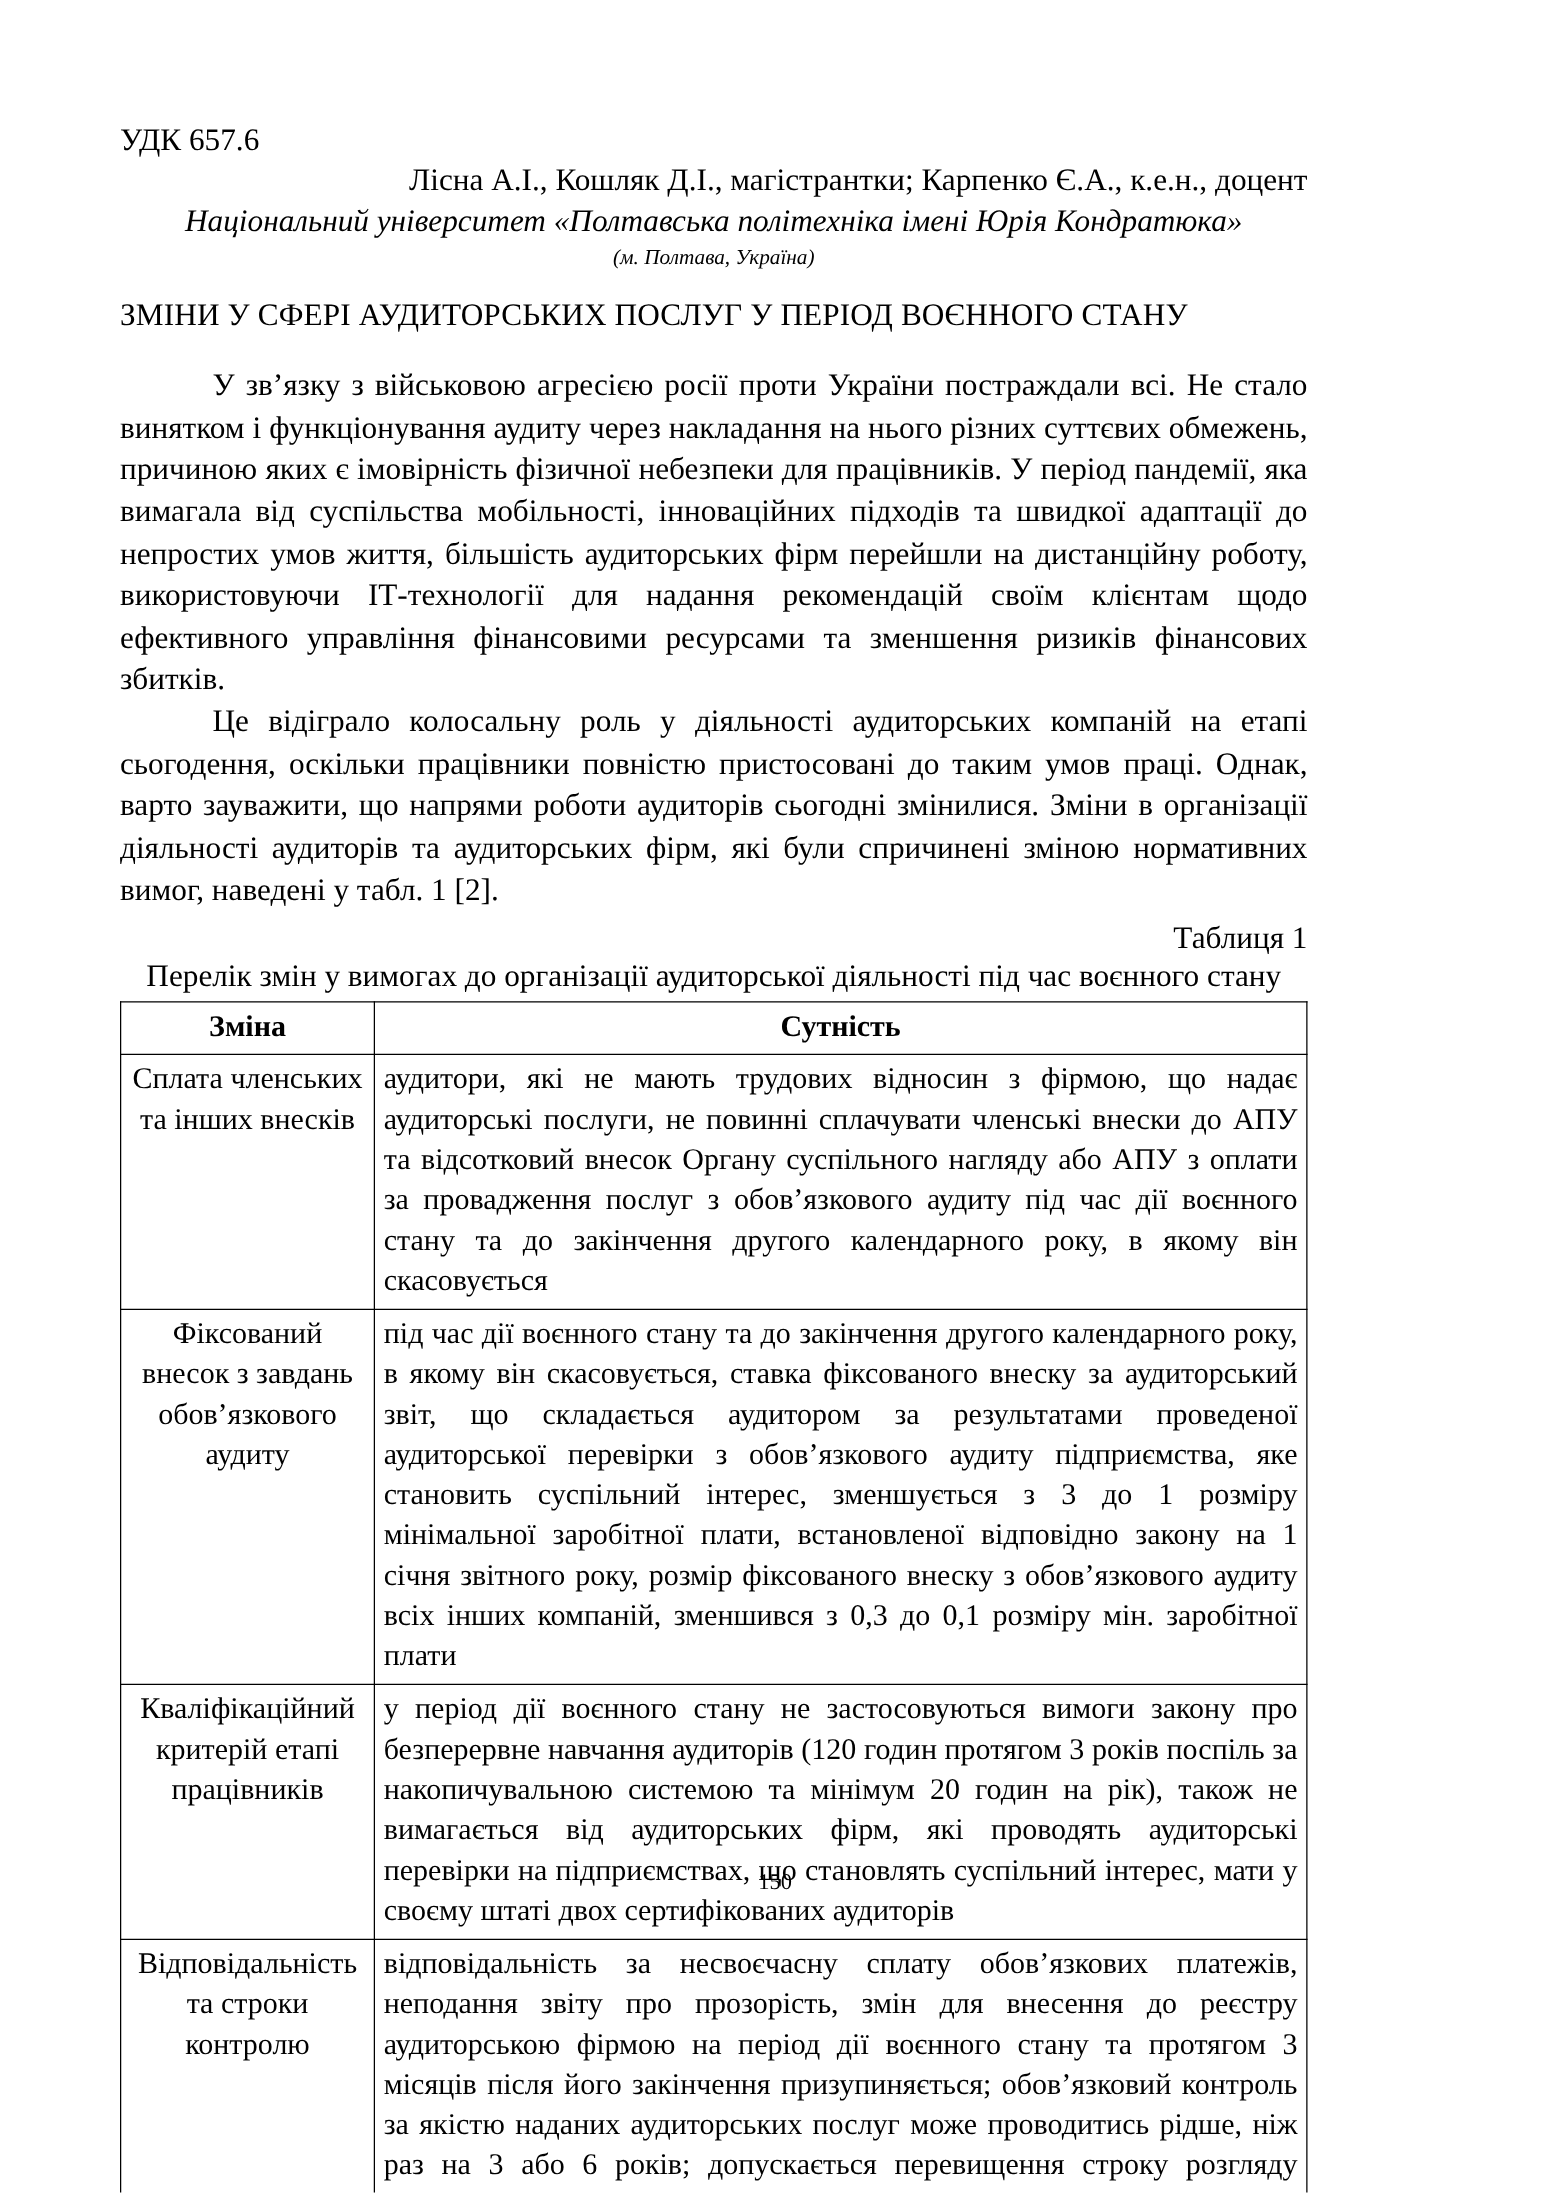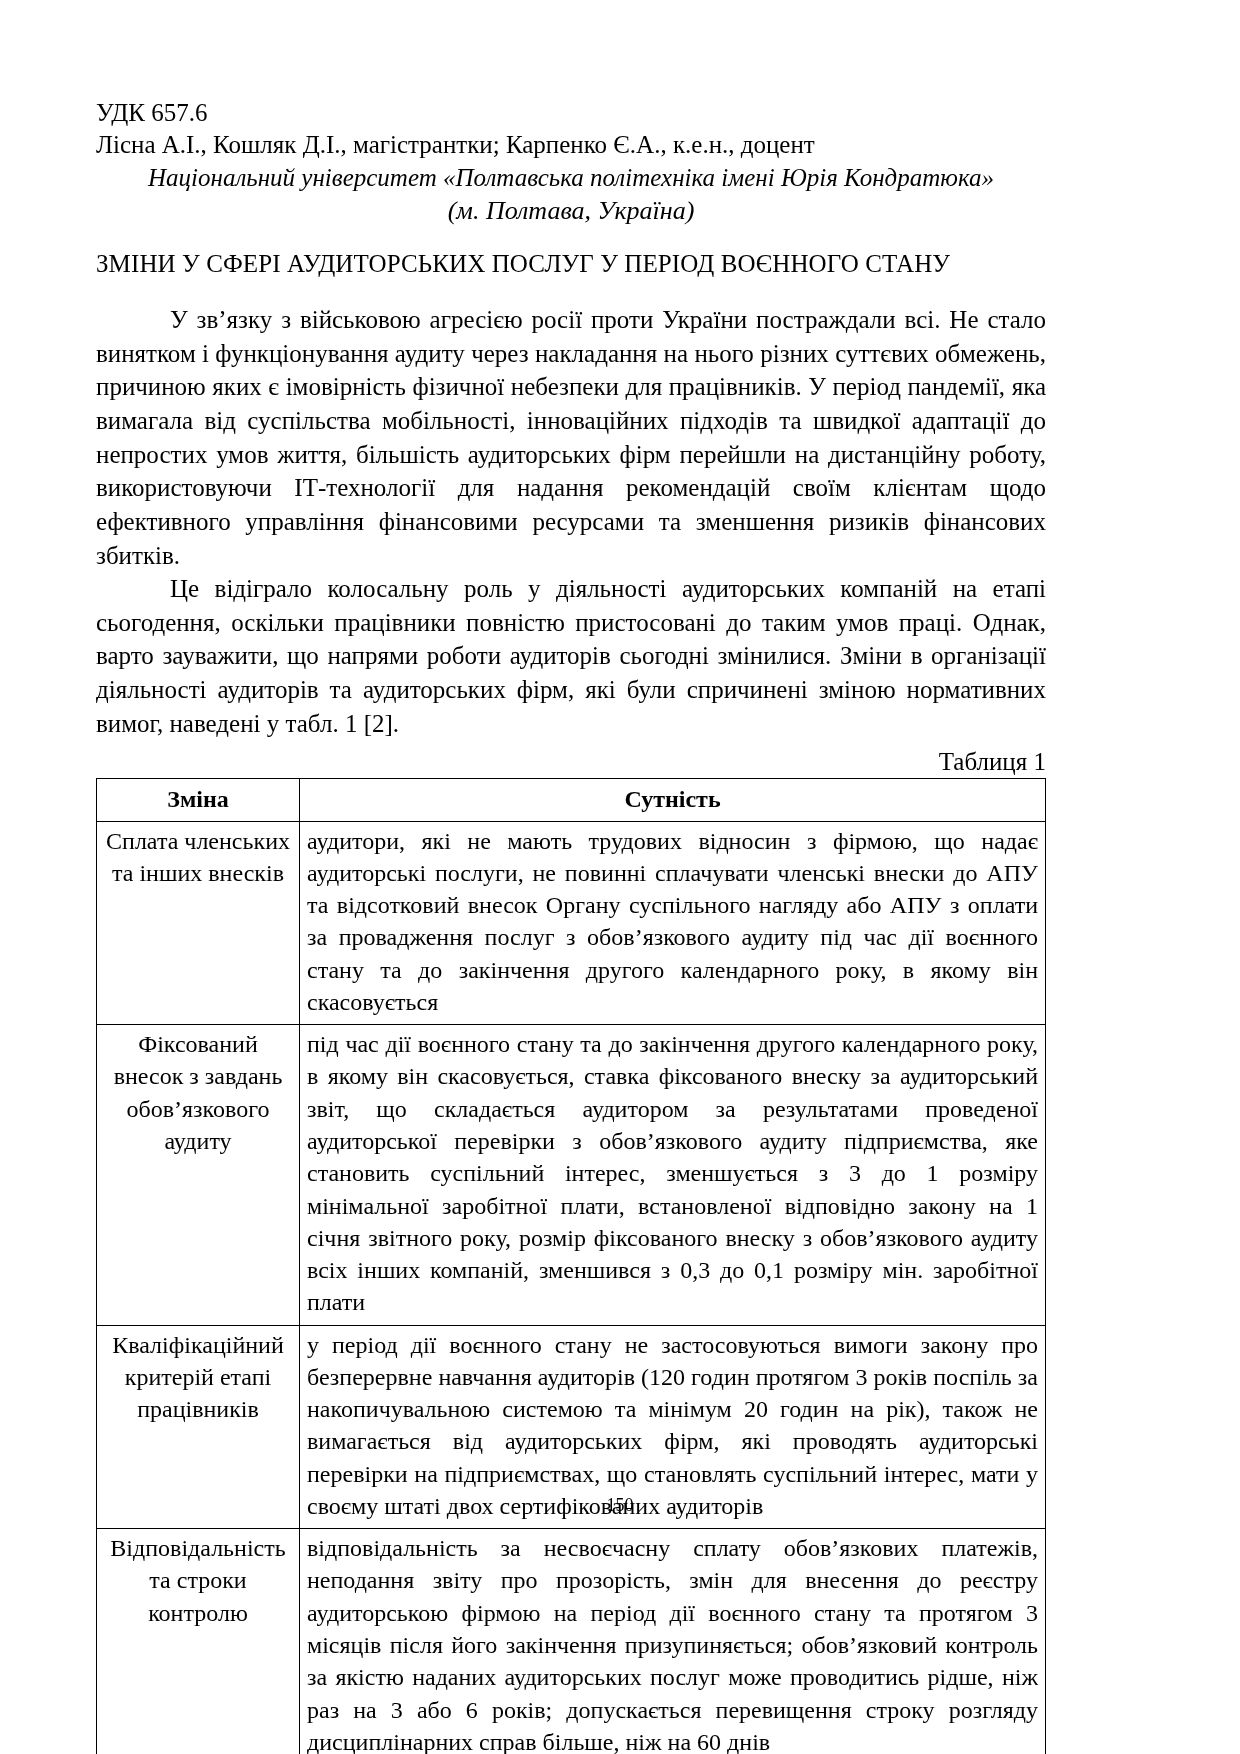--- a/index.html
+++ b/index.html
@@ -29,32 +29,32 @@
   
   .udk {
     font-size: 25px;
     line-height: 1.18;
     text-align: left;
     margin: 0 0 2px 0;
   }
   .authors {
     font-size: 25px;
     line-height: 1.22;
-    text-align: left;
+    text-align: right;
     margin: 0;
   }
   .affiliation {
     font-size: 25px;
     line-height: 1.24;
     text-align: center;
     font-style: italic;
     margin: 2px 0 0 0;
   }
   .city {
-    font-size: 26px;
+    font-size: 17px;
     line-height: 1.24;
     text-align: center;
     font-style: italic;
     margin: 2px 0 0 0;
   }
 
   
   .doc-title {
     font-size: 25px;
     font-weight: normal;
@@ -141,20 +141,21 @@
     <div class="affiliation">Національний університет «Полтавська політехніка імені Юрія Кондратюка»</div>
 
     <div class="city">(м. Полтава, Україна)</div>
 
     <h1 class="doc-title">ЗМІНИ У СФЕРІ АУДИТОРСЬКИХ ПОСЛУГ У ПЕРІОД ВОЄННОГО СТАНУ</h1>
 
     <p class="para">У зв’язку з військовою агресією росії проти України постраждали всі. Не стало винятком і функціонування аудиту через накладання на нього різних суттєвих обмежень, причиною яких є імовірність фізичної небезпеки для працівників. У період пандемії, яка вимагала від суспільства мобільності, інноваційних підходів та швидкої адаптації до непростих умов життя, більшість аудиторських фірм перейшли на дистанційну роботу, використовуючи ІТ-технології для надання рекомендацій своїм клієнтам щодо ефективного управління фінансовими ресурсами та зменшення ризиків фінансових збитків.</p>
     <p class="para">Це відіграло колосальну роль у діяльності аудиторських компаній на етапі сьогодення, оскільки працівники повністю пристосовані до таким умов праці. Однак, варто зауважити, що напрями роботи аудиторів сьогодні змінилися. Зміни в організації діяльності аудиторів та аудиторських фірм, які були спричинені зміною нормативних вимог, наведені у табл. 1 [2].</p>
 
     <div class="table-number">Таблиця 1</div>
+    <div class="table-caption">Перелік змін у вимогах до організації аудиторської діяльності під час воєнного стану</div>
 
     <table class="data-table">
       <thead>
         <tr>
           <th class="col-change">Зміна</th>
           <th class="col-essence">Сутність</th>
         </tr>
       </thead>
       <tbody>
         <tr>

